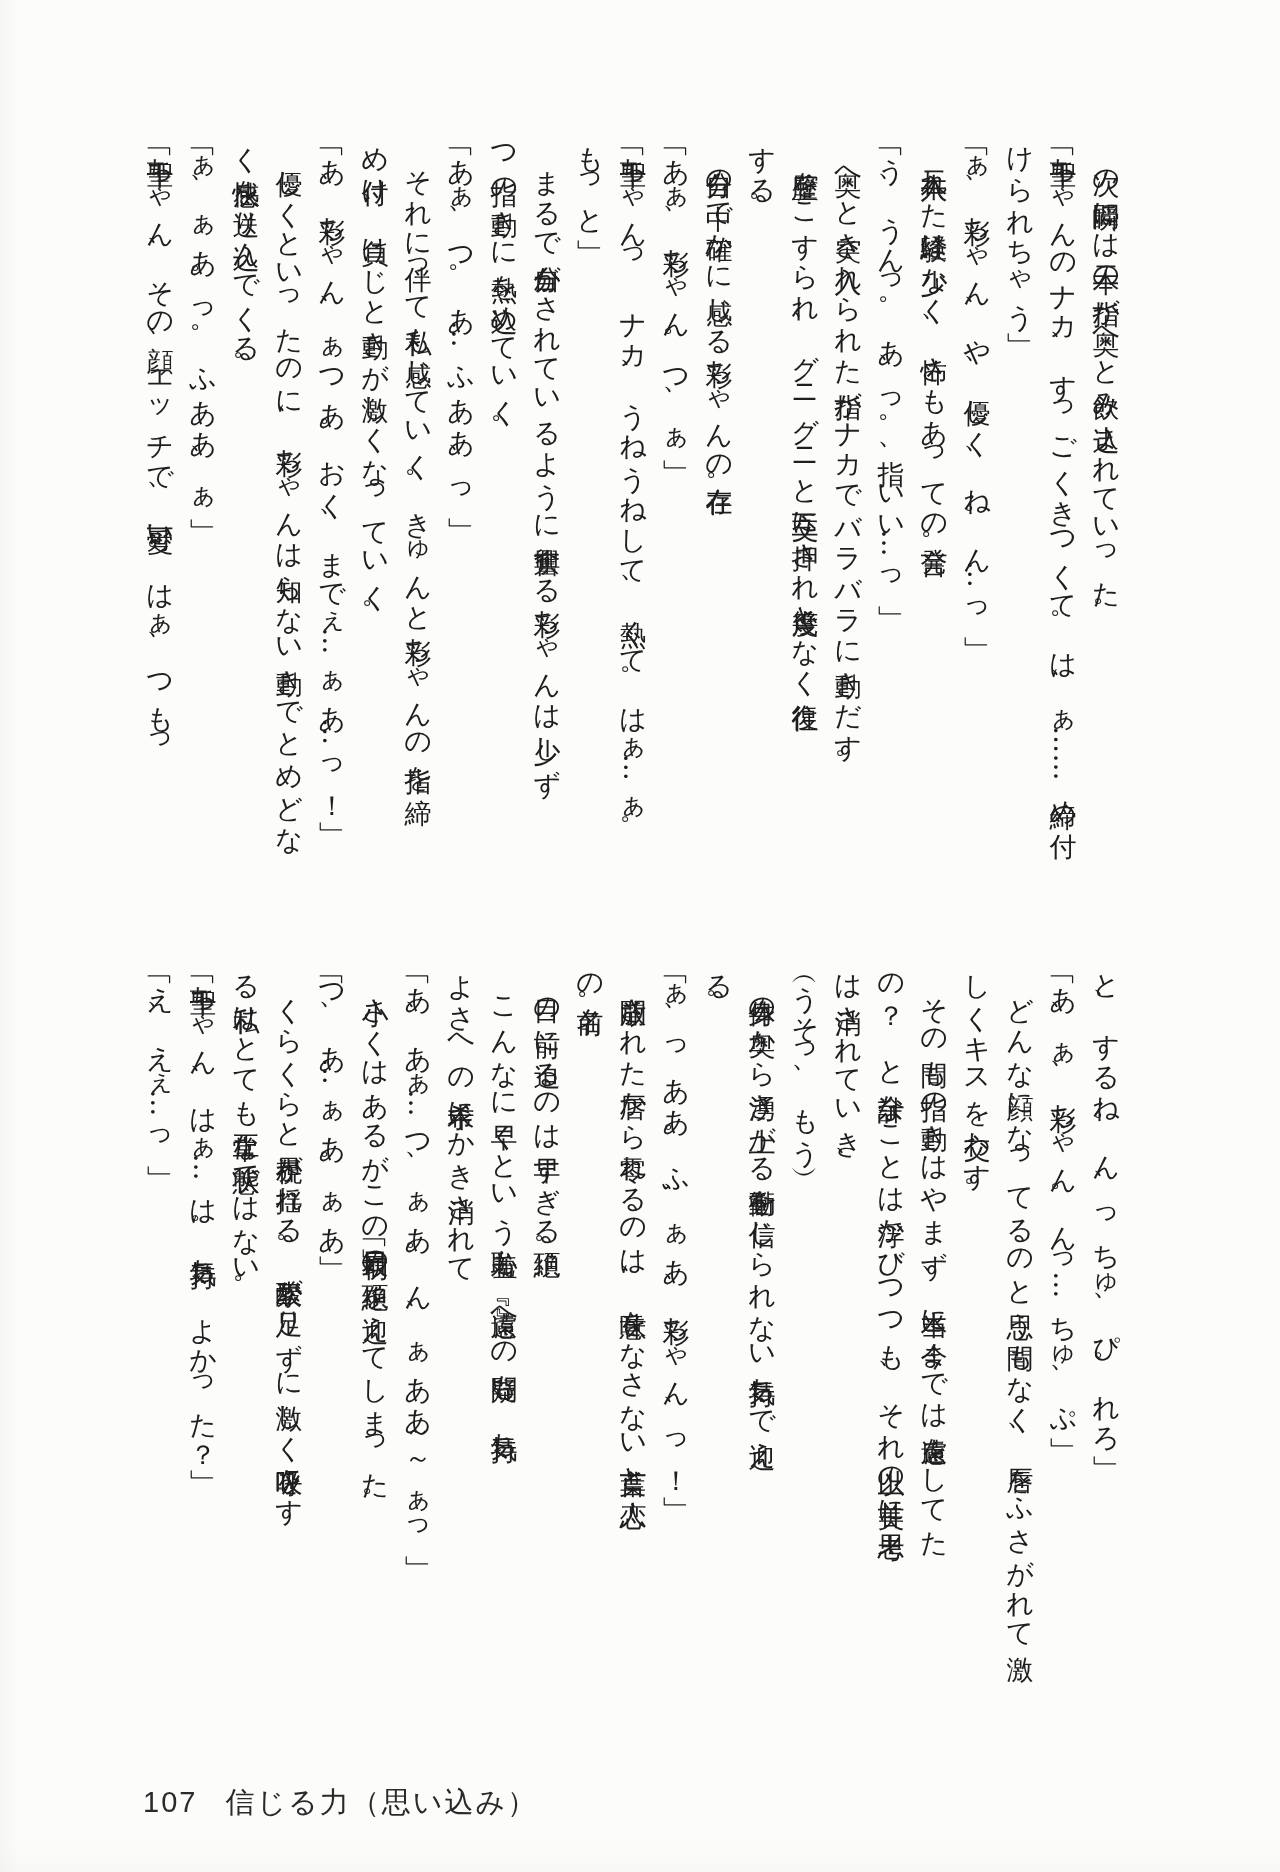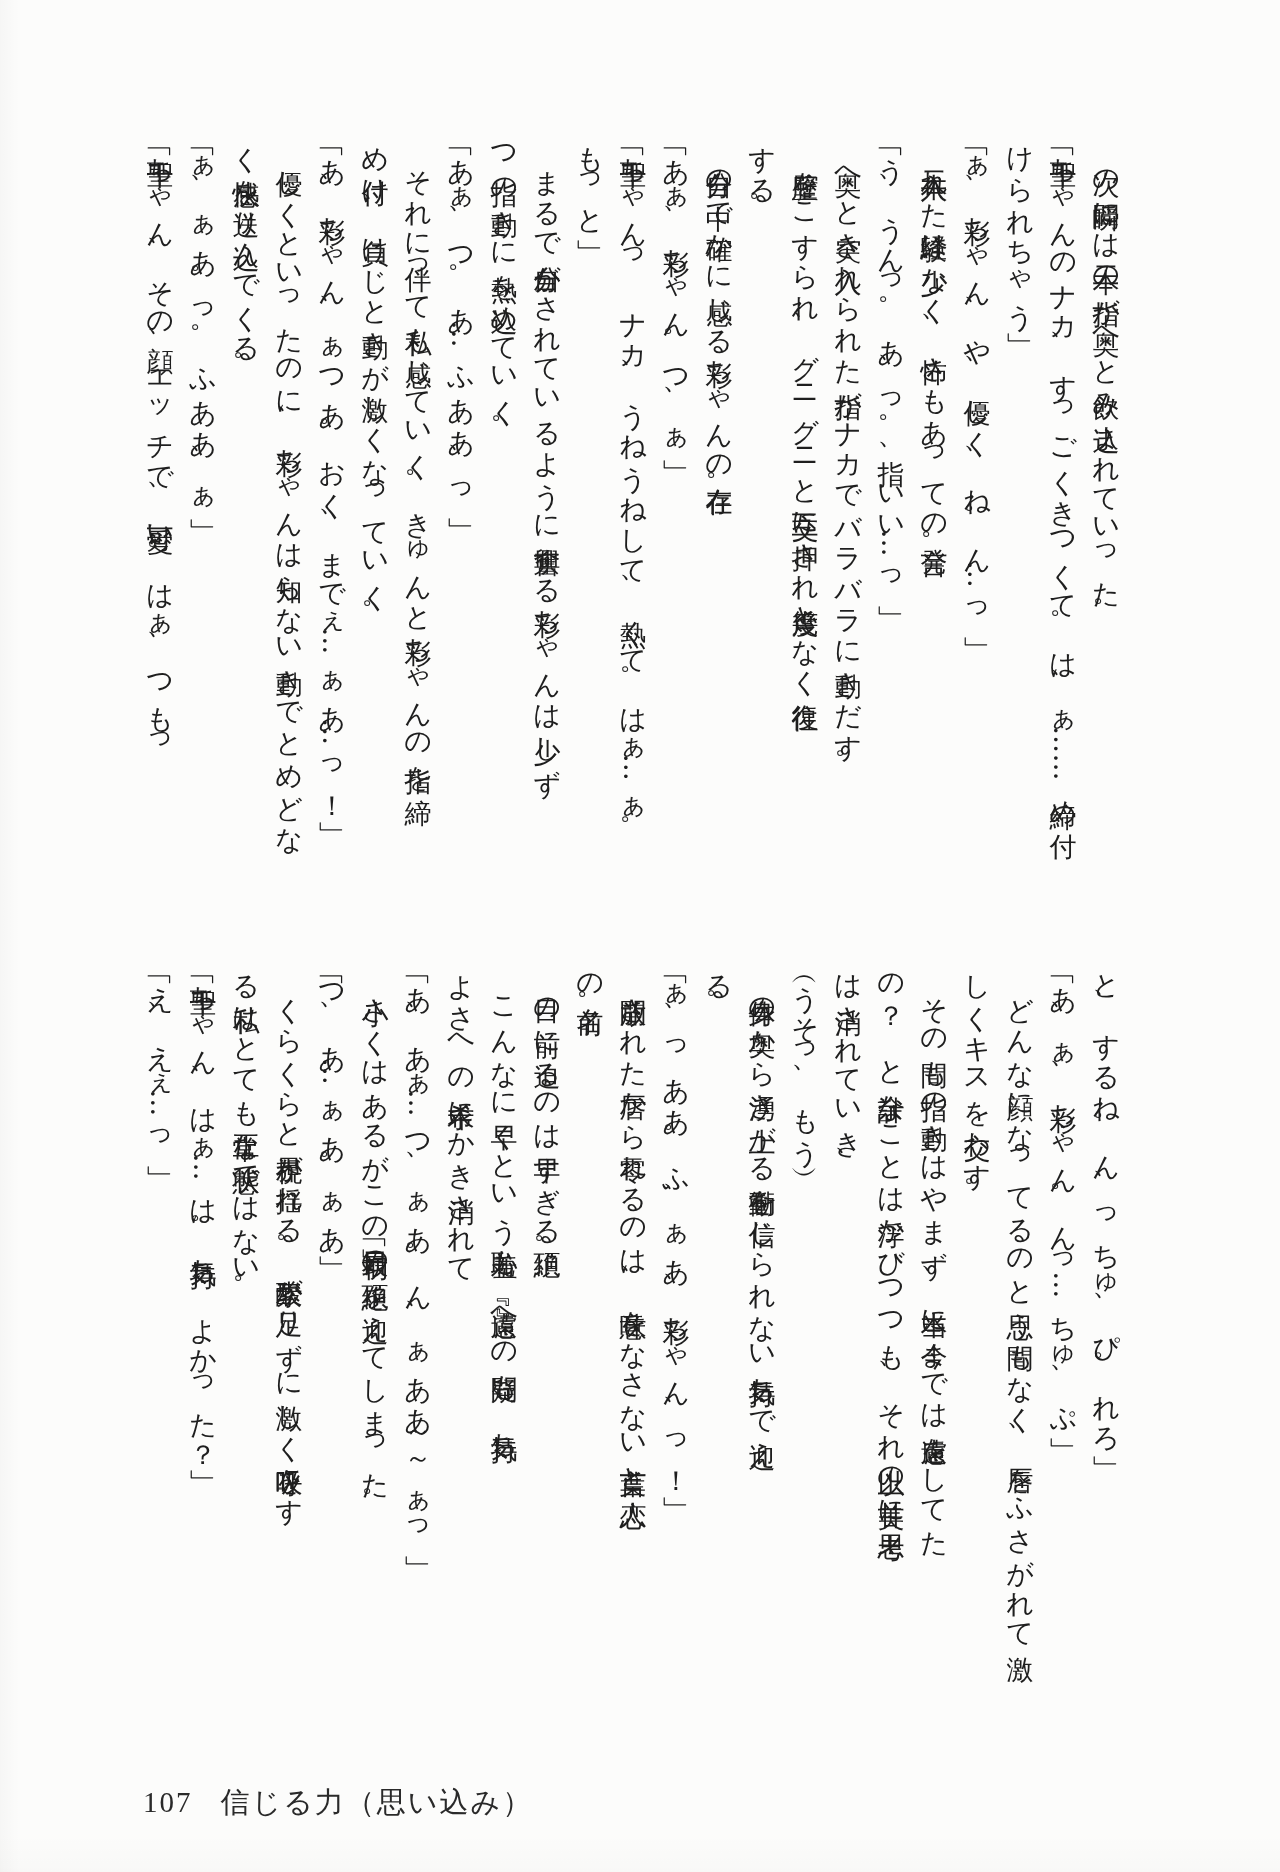--- a/index.html
+++ b/index.html
@@ -41,21 +41,21 @@
     padding: 0;
     white-space: nowrap;
   }
   .ind-paragraph { text-indent: 0.85em; }
   .ind-quote     { text-indent: 0.4em; }
   .ind-none      { text-indent: 0; }
   .footer {
     position: absolute;
     left: 143px;
     top: 1783px;
-    font-family: Liberation Serif, serif;
+    font-family: Liberation Sans, sans-serif;
     font-size: 29px;
     color: #2a2a2a;
     letter-spacing: 2px;
     white-space: nowrap;
   }
   .footer .page-num { margin-right: 28px; }
 </style>
 </head>
 <body>
 

